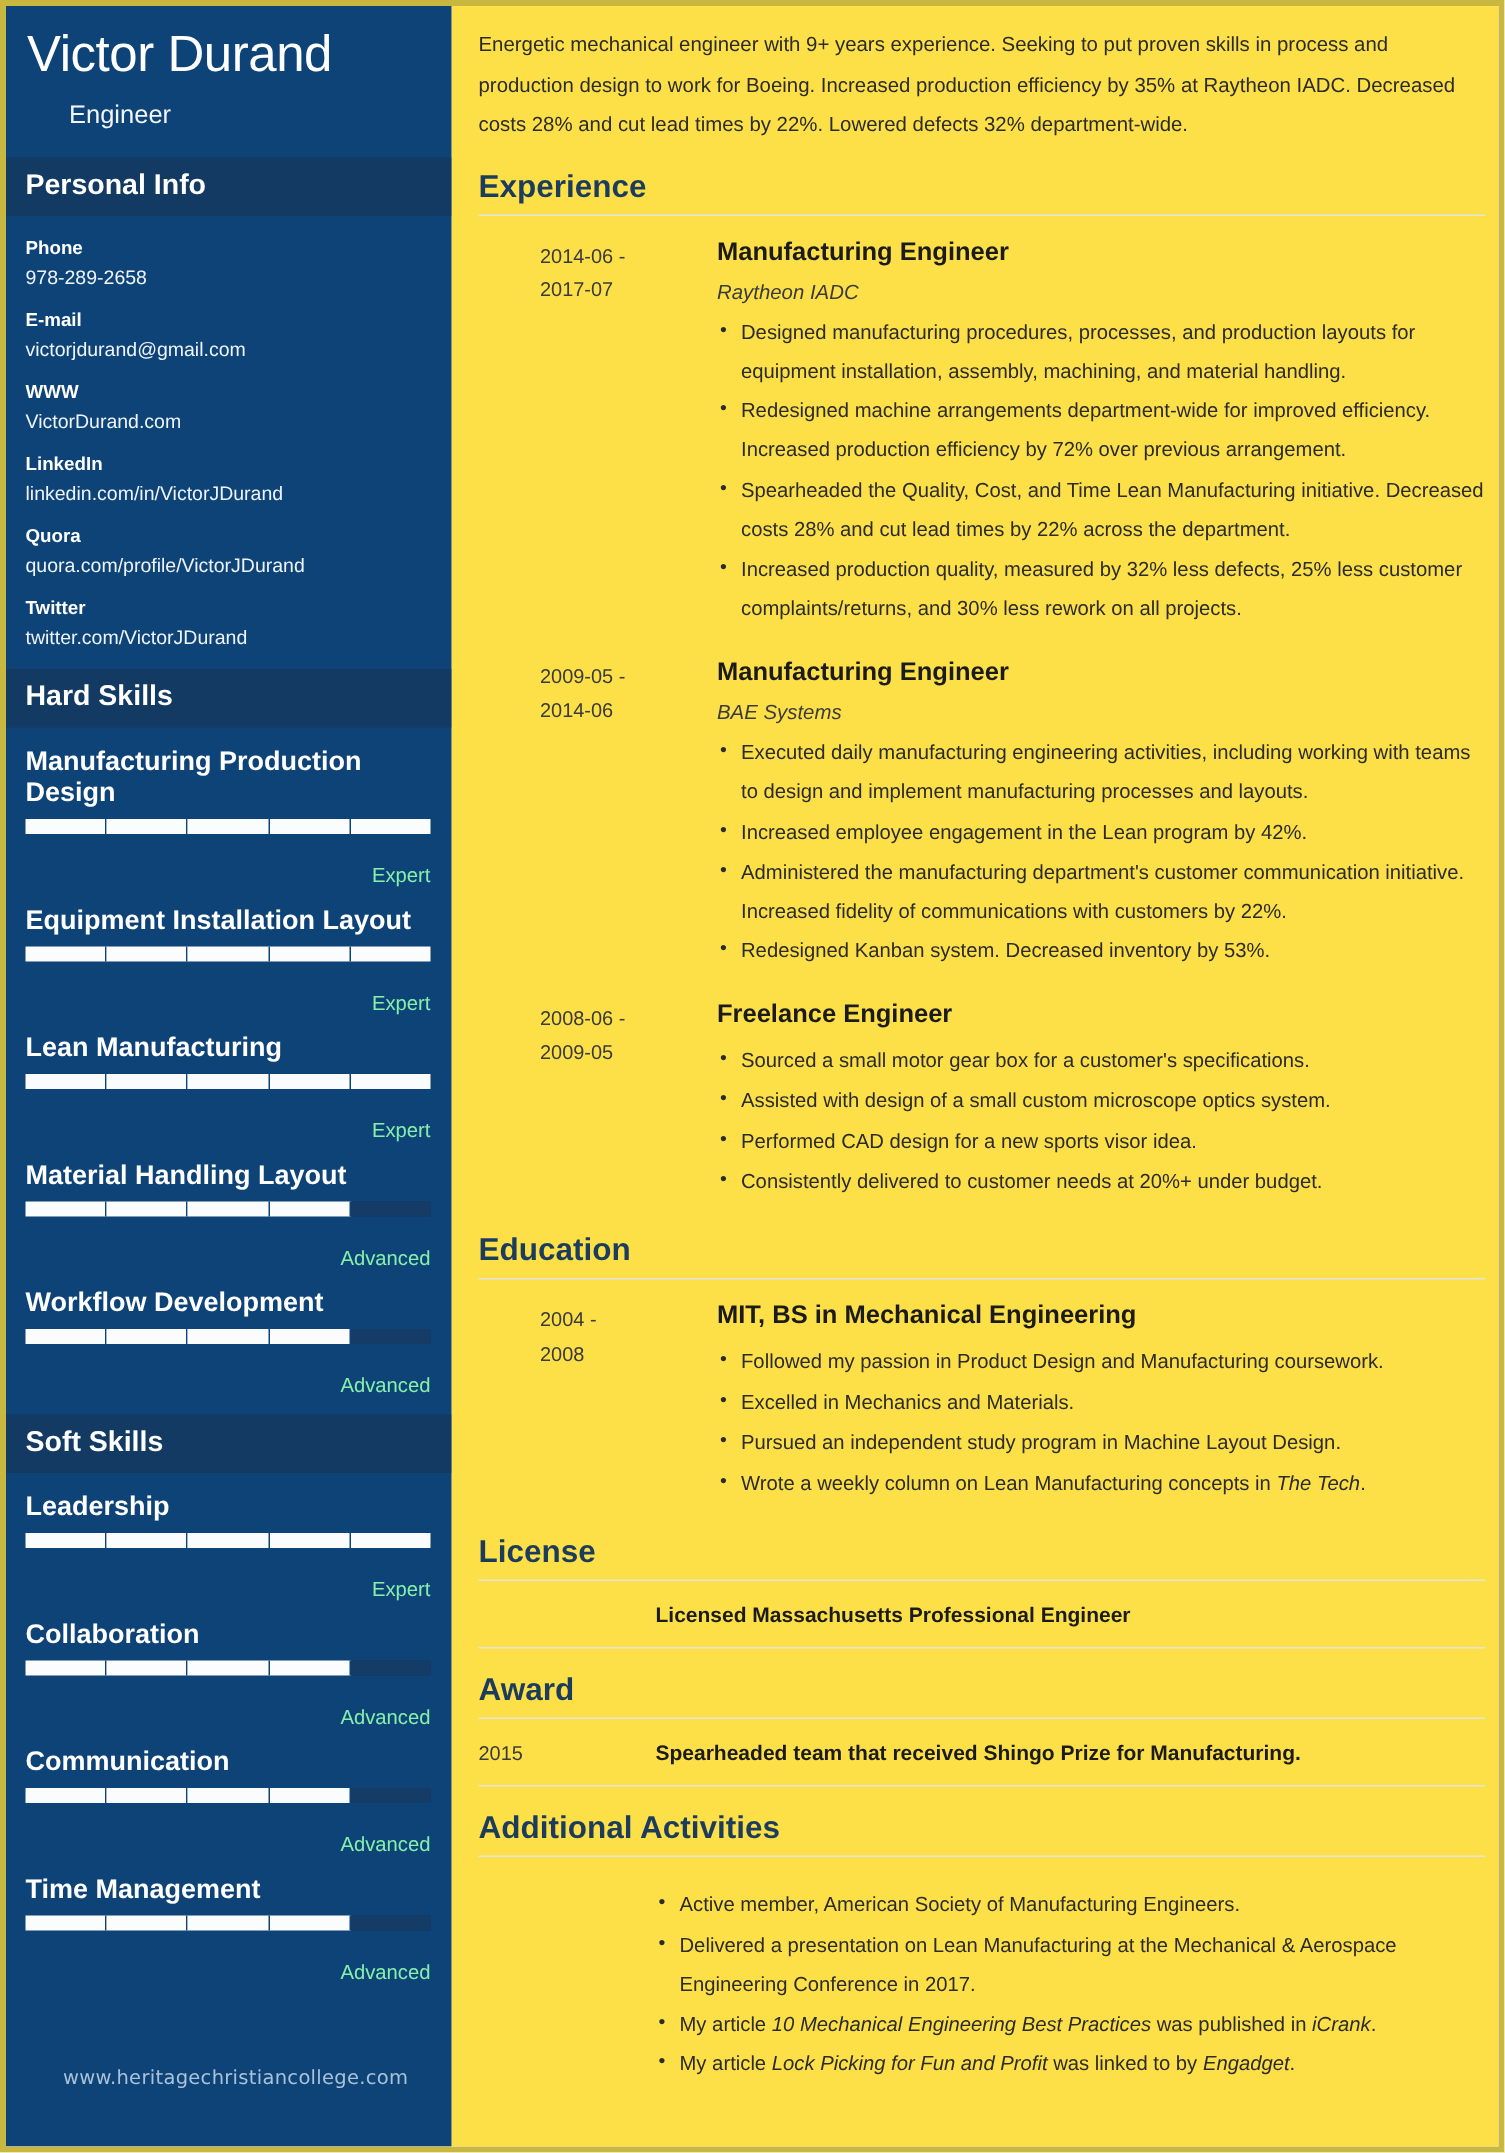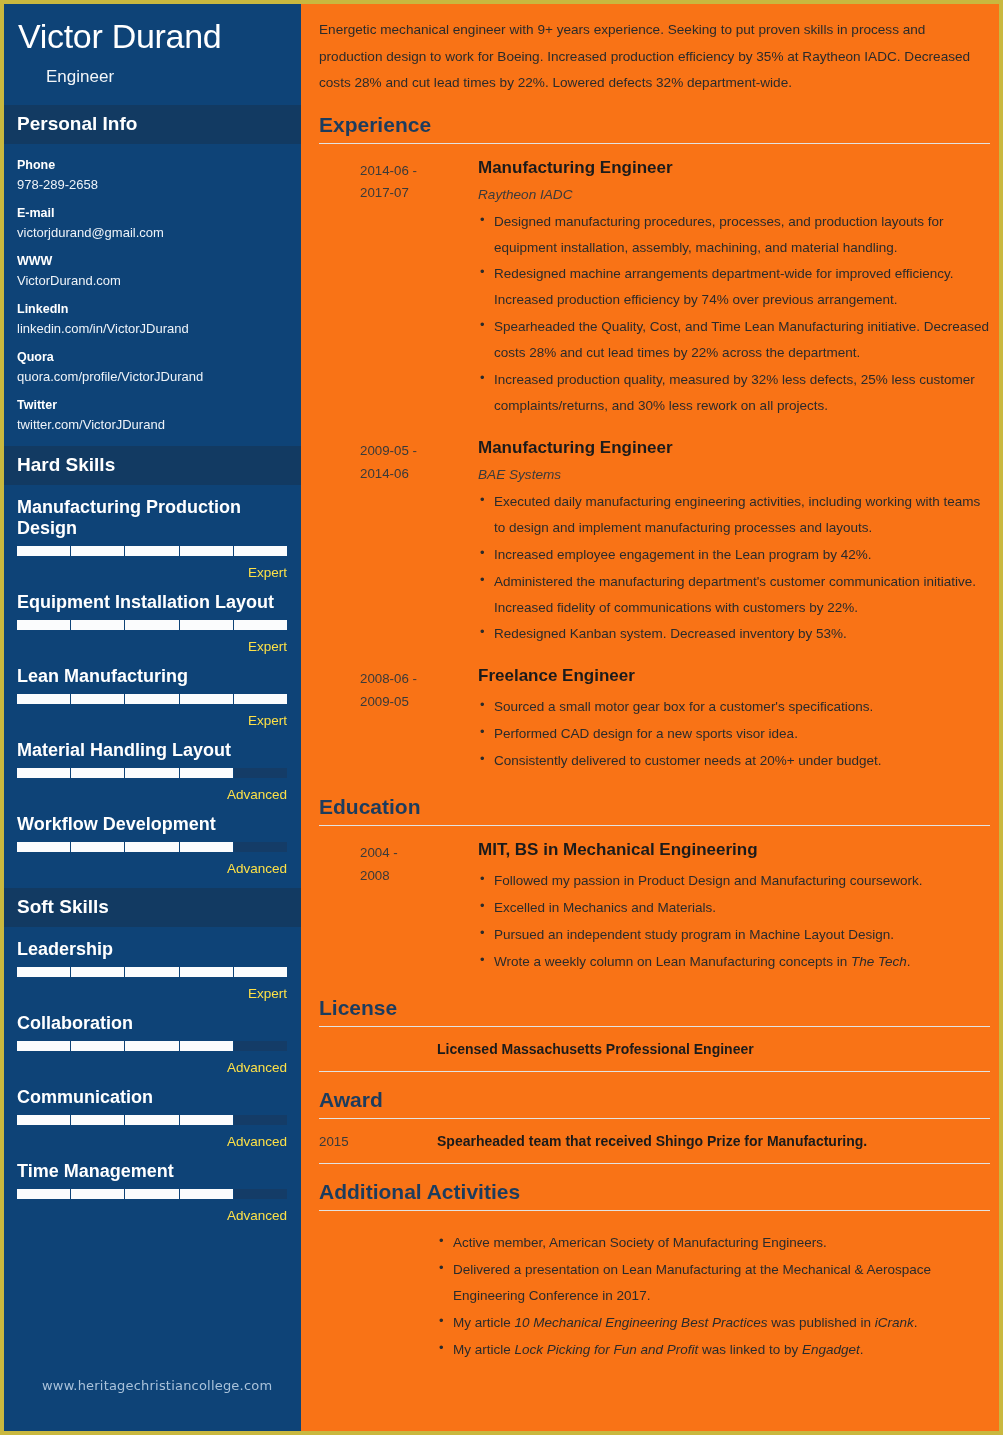--- a/index.html
+++ b/index.html
@@ -52,34 +52,34 @@
   .skill-name { font-size: 18px; font-weight: bold; color: #ffffff; margin-bottom: 7px; }
   .bar {
     height: 10px; width: 270px; background: #15375c;
     display: flex; border: 0;
   }
   .seg { flex: 1 1 0; height: 10px; border-right: 1px solid #0e4377; }
   .seg:last-child { border-right: none; }
   .seg.on { background: #fbfcfd; }
   .seg.off { background: #143c67; }
   .skill-level {
-    font-size: 13.5px; color: #fde047; text-align: right;
-    width: 270px; margin-top: 9px;
+    font-size: 13.5px; color: #86efac; text-align: right;
+    width: 270px; margin-top: 20px;
   }
   .watermark {
     position: absolute; left: 38px; bottom: 38px;
     font-size: 13px; color: #a9c2da;
     font-family: "DejaVu Sans", sans-serif;
     letter-spacing: 0.2px;
   }
 
   
   .main {
     flex: 1 1 auto;
-    background: #f97316;
+    background: #fde047;
     padding: 13px 9px 0 18px;
     overflow: hidden;
   }
   .summary {
     font-size: 13.6px; line-height: 1.95; color: #2b2b2b;
     padding: 0 2px 0 0;
   }
   .sec-title {
     font-size: 21px; font-weight: bold; color: #1c3c5e;
     margin-top: 16px; padding-bottom: 6px;
@@ -270,21 +270,21 @@
         <div class="entry">
           <div class="entry-date">
             <div>2014-06 -</div>
             <div>2017-07</div>
           </div>
           <div class="entry-body">
             <div class="entry-title">Manufacturing Engineer</div>
             <div class="entry-org">Raytheon IADC</div>
             <ul class="bul">
               <li>Designed manufacturing procedures, processes, and production layouts for equipment installation, assembly, machining, and material handling.</li>
-              <li>Redesigned machine arrangements department-wide for improved efficiency. Increased production efficiency by 74% over previous arrangement.</li>
+              <li>Redesigned machine arrangements department-wide for improved efficiency. Increased production efficiency by 72% over previous arrangement.</li>
               <li>Spearheaded the Quality, Cost, and Time Lean Manufacturing initiative. Decreased costs 28% and cut lead times by 22% across the department.</li>
               <li>Increased production quality, measured by 32% less defects, 25% less customer complaints/returns, and 30% less rework on all projects.</li>
             </ul>
           </div>
         </div>
         <div class="entry">
           <div class="entry-date">
             <div>2009-05 -</div>
             <div>2014-06</div>
           </div>
@@ -301,20 +301,21 @@
         </div>
         <div class="entry">
           <div class="entry-date">
             <div>2008-06 -</div>
             <div>2009-05</div>
           </div>
           <div class="entry-body">
             <div class="entry-title">Freelance Engineer</div>
             <ul class="bul">
               <li>Sourced a small motor gear box for a customer's specifications.</li>
+              <li>Assisted with design of a small custom microscope optics system.</li>
               <li>Performed CAD design for a new sports visor idea.</li>
               <li>Consistently delivered to customer needs at 20%+ under budget.</li>
             </ul>
           </div>
         </div>
       </div>
 
     <div class="sec-title">Education</div>
     <div class="rule"></div>
     <div id="education-list">

